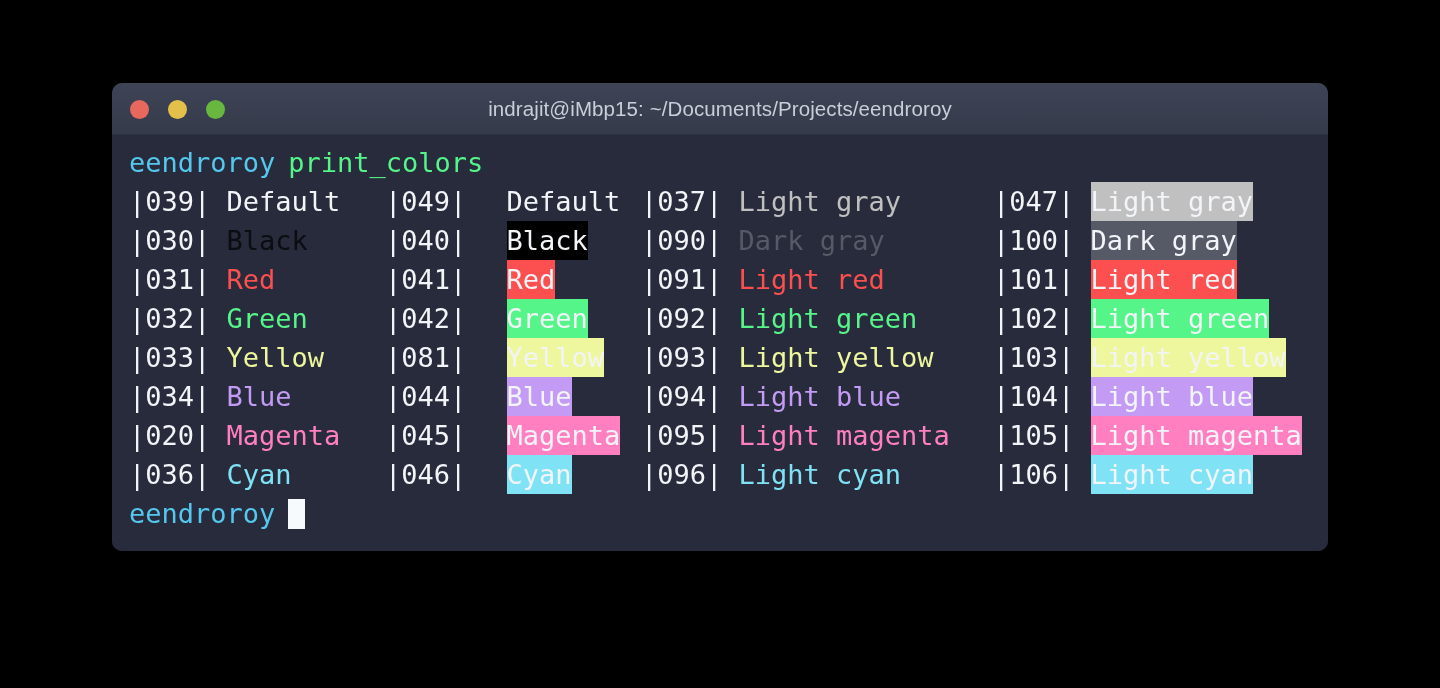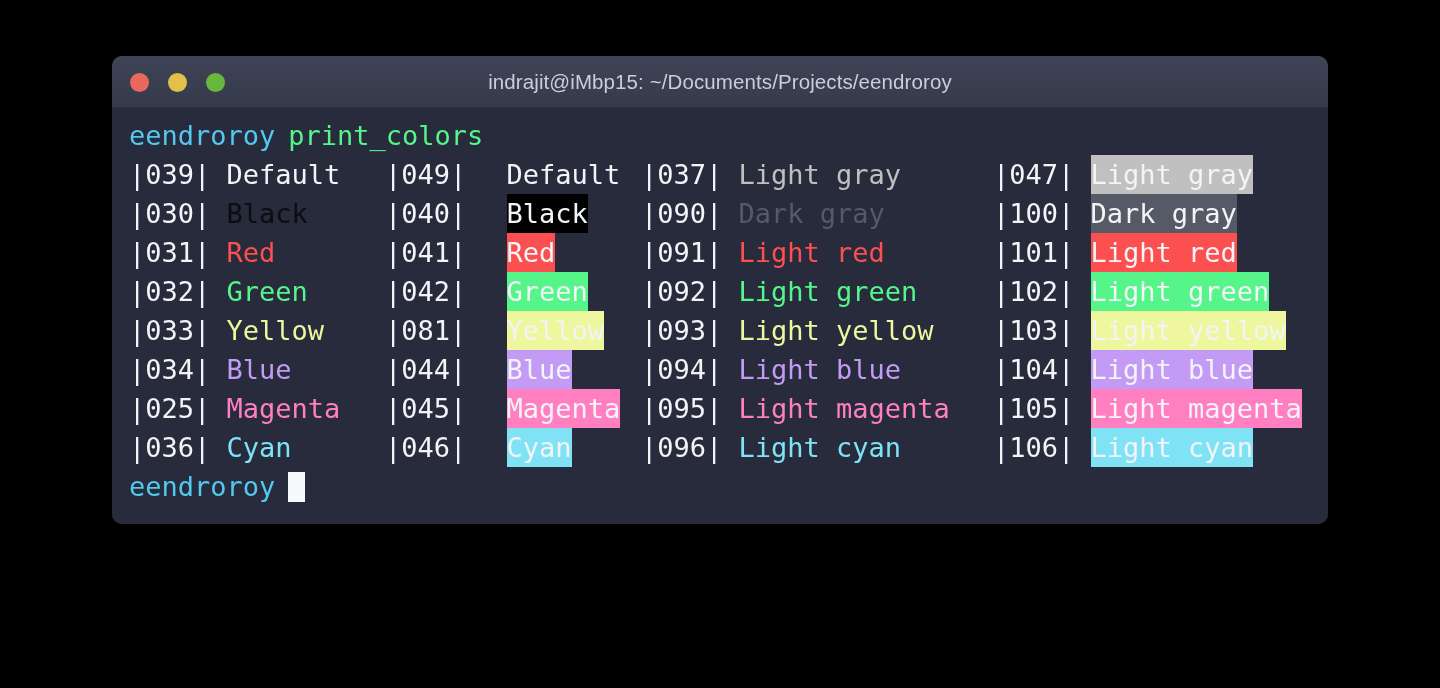--- a/index.html
+++ b/index.html
@@ -11,21 +11,21 @@
     overflow: hidden;
   }
 
   body {
     font-family: "DejaVu Sans Mono", monospace;
   }
 
   #terminal-window {
     position: absolute;
     left: 112px;
-    top: 56px;
+    top: 83px;
     width: 1216px;
     height: 468px;
     border-radius: 10px;
     overflow: hidden;
     background: #272b3b;
     box-shadow: 0 14px 40px rgba(0,0,0,0.75);
   }
 
   #title-bar {
     position: relative;
@@ -179,21 +179,21 @@
           <div class="cell c2"><span class="code">|093| </span><span class="label" style="color: rgb(238, 247, 158);">Light yellow</span></div>
           <div class="cell c3"><span class="code">|103| </span><span class="label bg" style="color: rgb(242, 244, 248); background: rgb(238, 247, 158);">Light yellow</span></div>
         </div>
         <div class="term-line">
           <div class="cell c0"><span class="code">|034| </span><span class="label" style="color: rgb(195, 155, 245);">Blue</span></div>
           <div class="cell c1"><span class="code">|044| </span><span class="label bg" style="color: rgb(242, 244, 248); background: rgb(195, 155, 245);">Blue</span></div>
           <div class="cell c2"><span class="code">|094| </span><span class="label" style="color: rgb(195, 155, 245);">Light blue</span></div>
           <div class="cell c3"><span class="code">|104| </span><span class="label bg" style="color: rgb(242, 244, 248); background: rgb(195, 155, 245);">Light blue</span></div>
         </div>
         <div class="term-line">
-          <div class="cell c0"><span class="code">|025| </span><span class="label" style="color: rgb(255, 127, 192);">Magenta</span></div>
+          <div class="cell c0"><span class="code">|020| </span><span class="label" style="color: rgb(255, 127, 192);">Magenta</span></div>
           <div class="cell c1"><span class="code">|045| </span><span class="label bg" style="color: rgb(242, 244, 248); background: rgb(255, 127, 192);">Magenta</span></div>
           <div class="cell c2"><span class="code">|095| </span><span class="label" style="color: rgb(255, 127, 192);">Light magenta</span></div>
           <div class="cell c3"><span class="code">|105| </span><span class="label bg" style="color: rgb(242, 244, 248); background: rgb(255, 127, 192);">Light magenta</span></div>
         </div>
         <div class="term-line">
           <div class="cell c0"><span class="code">|036| </span><span class="label" style="color: rgb(127, 227, 245);">Cyan</span></div>
           <div class="cell c1"><span class="code">|046| </span><span class="label bg" style="color: rgb(242, 244, 248); background: rgb(127, 227, 245);">Cyan</span></div>
           <div class="cell c2"><span class="code">|096| </span><span class="label" style="color: rgb(127, 227, 245);">Light cyan</span></div>
           <div class="cell c3"><span class="code">|106| </span><span class="label bg" style="color: rgb(242, 244, 248); background: rgb(127, 227, 245);">Light cyan</span></div>
         </div>

